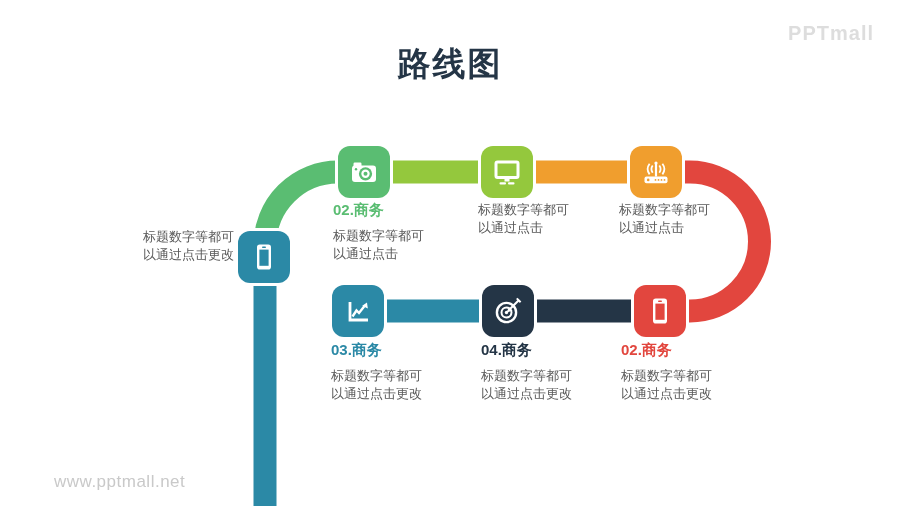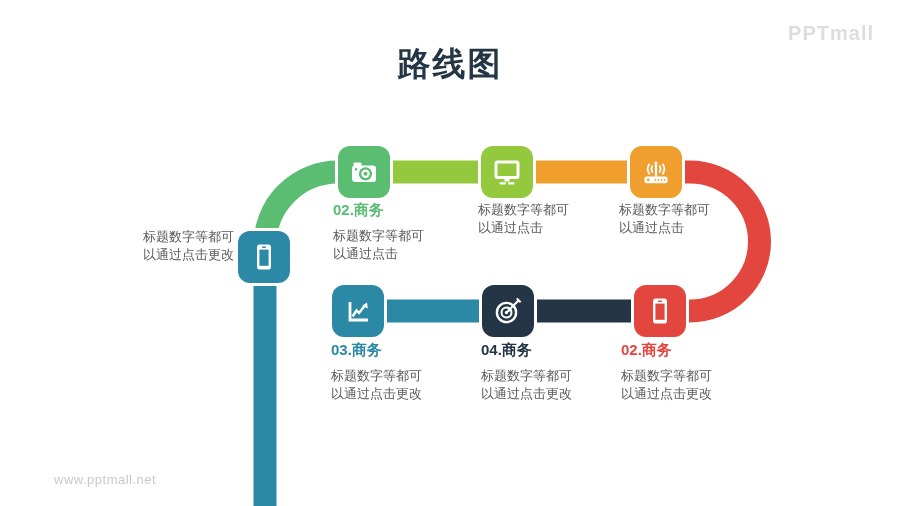--- a/index.html
+++ b/index.html
@@ -2,21 +2,21 @@
 <html style="--teal: #2B89A6; --green: #5ABD72; --yellowgreen: #94C83D; --orange: #F09E2E; --red: #E2463E; --navy: #243546; --desc-gray: #595959; --logo-gray: #DDDDDD; --watermark-gray: #C9C9C9;"><head>
 <meta charset="utf-8">
 <style>
   html,body{margin:0;padding:0;background:#fff;}
   .canvas{position:relative;width:900px;height:506px;background:#fff;overflow:hidden;
           font-family:"Liberation Sans","DejaVu Sans",sans-serif;}
   .title{position:absolute;top:42px;left:0;width:100%;text-align:center;
          font-size:33px;font-weight:800;letter-spacing:2px;color:var(--navy);z-index:3;}
   .logo{position:absolute;top:22px;right:26px;font-size:20px;font-weight:800;
         letter-spacing:1px;color:var(--logo-gray);z-index:3;}
-  .watermark{position:absolute;left:54px;top:472px;font-size:13px;
+  .watermark{position:absolute;left:54px;top:472px;font-size:17px;
              color:var(--watermark-gray);z-index:3;letter-spacing:0.5px;}
   .road{position:absolute;left:0;top:0;z-index:1;}
   .road path{fill:none;stroke-width:23;}
   .node{position:absolute;width:52px;height:52px;border-radius:12px;z-index:2;
         box-shadow:0 0 0 3px #fff;display:flex;align-items:center;justify-content:center;}
   .node svg{display:block;}
   .node-01{left:238px;top:231px;background:var(--teal);color:var(--teal);}
   .node-02{left:338px;top:146px;background:var(--green);color:var(--green);}
   .node-03{left:481px;top:146px;background:var(--yellowgreen);color:var(--yellowgreen);}
   .node-04{left:630px;top:146px;background:var(--orange);color:var(--orange);}

